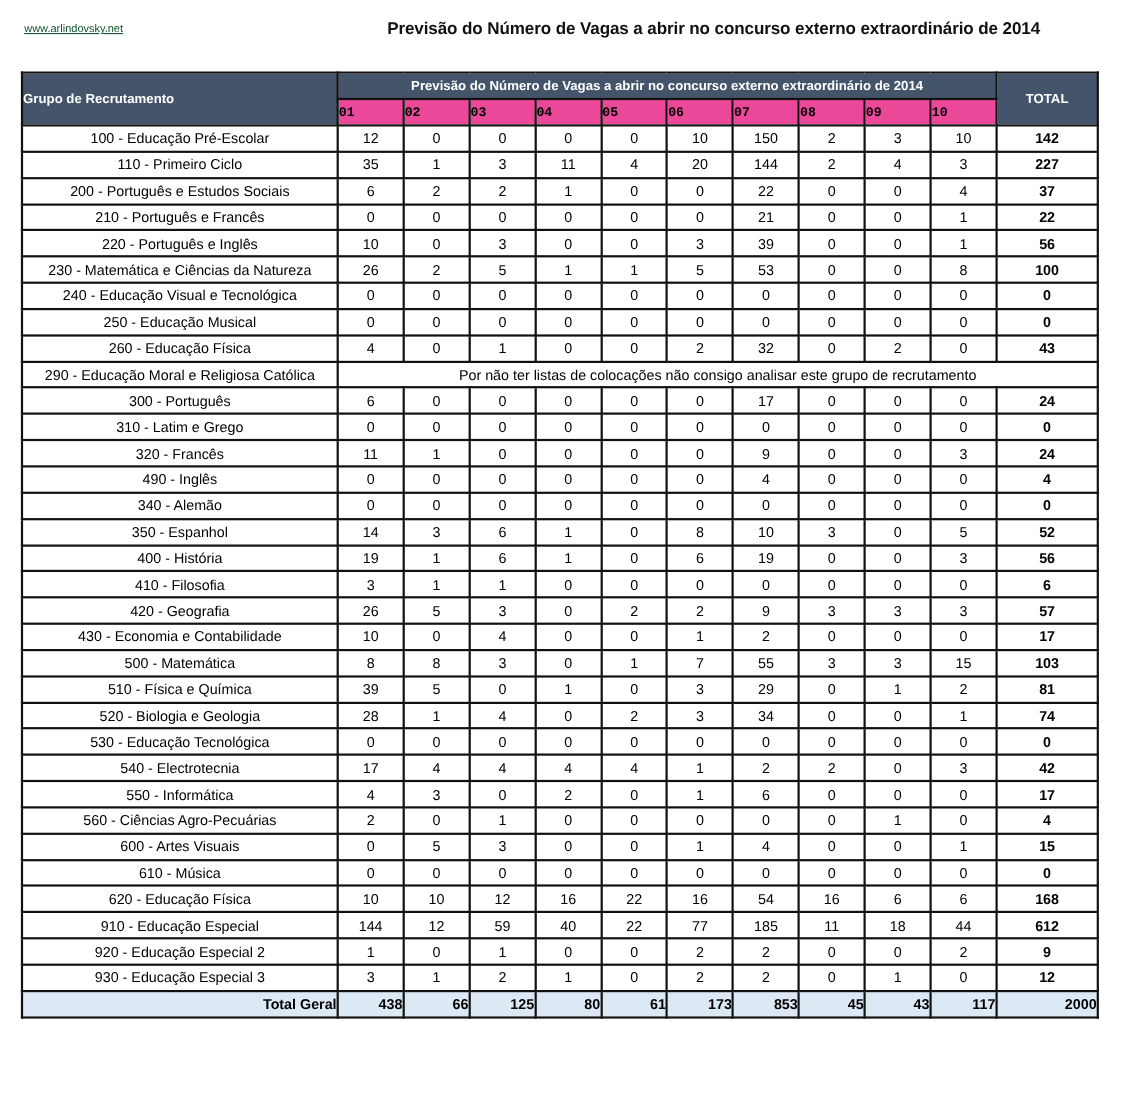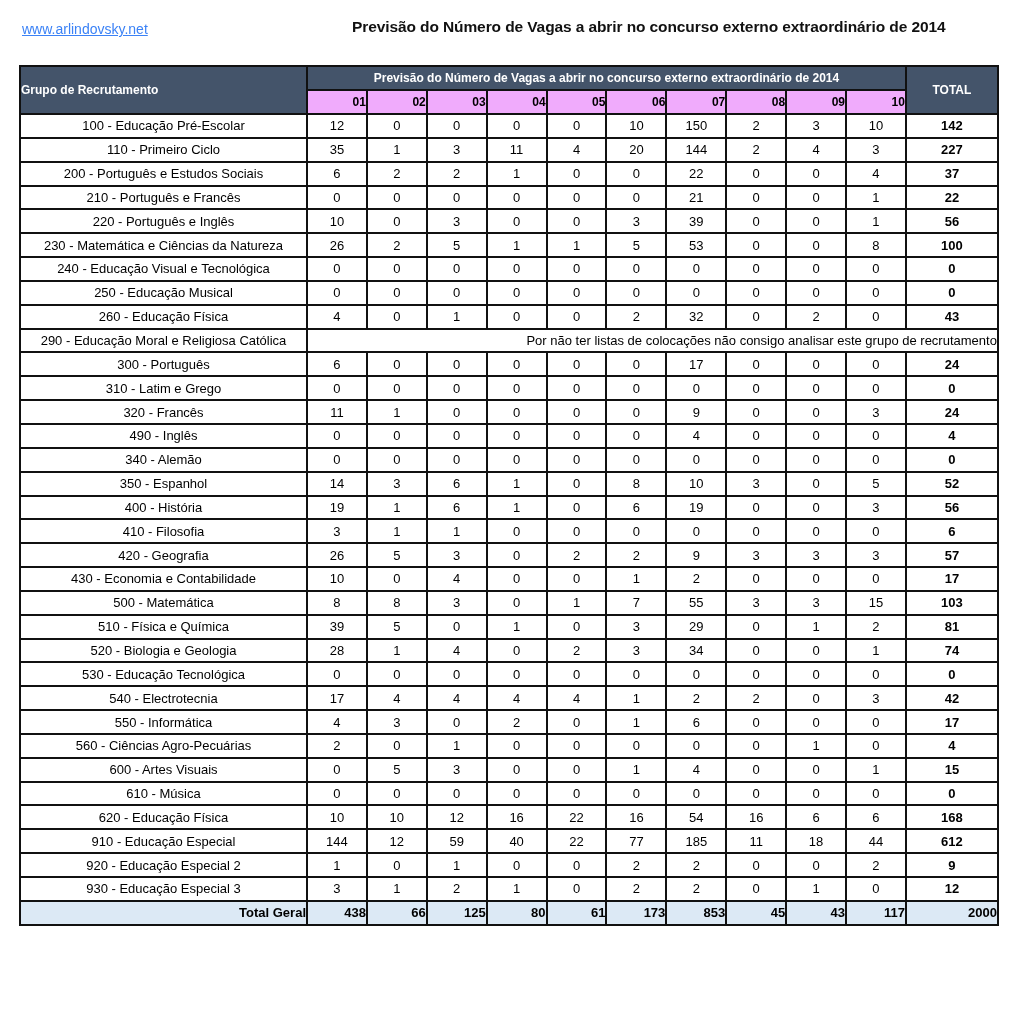--- a/index.html
+++ b/index.html
@@ -2,21 +2,21 @@
 <html><head>
 <meta charset="utf-8">
 <style>
   html, body { margin: 0; padding: 0; background: #ffffff; }
   body {
     width: 1024px; height: 1014px; position: relative; overflow: hidden;
     font-family: "Liberation Sans", "DejaVu Sans", sans-serif; color: #000;
   }
   .site-link {
     position: absolute; left: 22px; top: 21px;
-    font-size: 14px; color: #3b82f6; text-decoration: underline;
+    font-size: 10px; color: #14532d; text-decoration: underline;
   }
   .page-title {
     position: absolute; left: 352px; top: 18px;
     font-size: 15.5px; font-weight: bold; color: #111;
     letter-spacing: -0.1px;
   }
   table.grid {
     position: absolute; left: 19px; top: 65px;
     border-collapse: collapse; table-layout: fixed;
     width: 978px;
@@ -31,28 +31,29 @@
     overflow: hidden; white-space: nowrap;
   }
   th.hdr-dark {
     background: #44546a; color: #ffffff; font-weight: bold;
     font-size: 12px; height: 22px;
   }
   th.hdr-group { text-align: left; }
   th.hdr-total { text-align: center; }
   th.hdr-span { font-size: 12px; height: 22px; }
   th.hdr-col {
-    background: #f0abfc; color: #000; font-weight: bold; font-size: 12px; height: 22px;
-    text-align: right;
+    background: #ec4899; color: #000; font-weight: bold; font-size: 12px; height: 22px;
+    text-align: left;
+    font-family: Liberation Mono, monospace;
   }
   tr.data-row td { height: 21.85px; font-size: 13px; }
   td.group-name { text-align: center; padding-left: 3px; font-size: 12px; }
   td.num { text-align: center; }
   td.total { text-align: center; font-weight: bold; }
-  td.note { text-align: right; font-size: 13.5px; }
+  td.note { text-align: center; font-size: 13.5px; }
   tr.total-row td {
     background: #dce9f5; font-weight: bold; height: 22px; font-size: 13px; text-align: right;
   }
 </style>
 </head>
 <body>
 
 <a class="site-link">www.arlindovsky.net</a>
 <div class="page-title">Previsão do Número de Vagas a abrir no concurso externo extraordinário de 2014</div>
 

